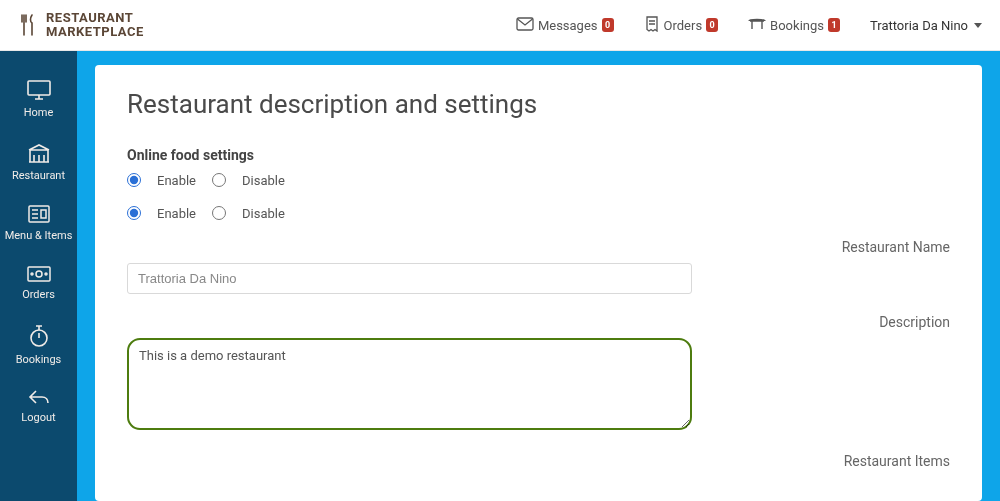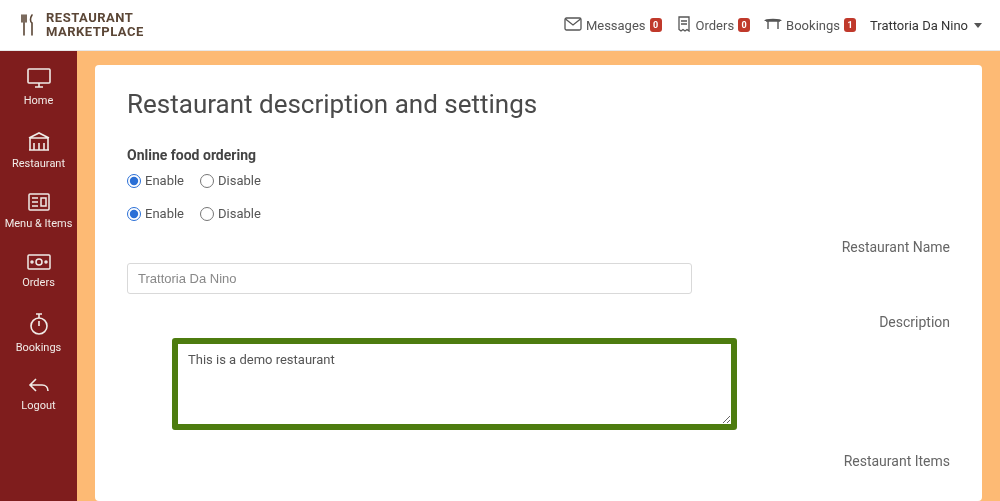--- a/index.html
+++ b/index.html
@@ -37,21 +37,21 @@
     display: flex;
     align-items: center;
   }
   .logo-text {
     display: flex;
     flex-direction: column;
   }
   .topnav {
     display: flex;
     align-items: center;
-    gap: 14px;
+    gap: 30px;
   }
   .topnav-item {
     display: flex;
     align-items: center;
     gap: 4px;
     color: #555;
     cursor: pointer;
     font-size: 13px;
   }
   .badge {
@@ -84,26 +84,26 @@
 
   
   .main {
     display: flex;
     height: calc(100% - 51px);
   }
 
   
   .sidebar {
     width: 77px;
-    background: #7f1d1d;
+    background: #0c4a6e;
     color: #fff;
     display: flex;
     flex-direction: column;
     align-items: stretch;
-    padding-top: 6px;
+    padding-top: 18px;
   }
   .side-item {
     display: flex;
     flex-direction: column;
     align-items: center;
     justify-content: center;
     padding: 10px 4px 12px;
     gap: 6px;
     cursor: pointer;
     font-size: 11px;
@@ -114,21 +114,21 @@
   .side-item .icon {
     display: flex;
     align-items: center;
     justify-content: center;
   }
   .side-item svg { display: block; }
 
   
   .content-wrap {
     flex: 1;
-    background: #fdba74;
+    background: #0ea5e9;
     padding: 14px 18px 0 18px;
     overflow: hidden;
   }
   .card {
     background: #fff;
     border-radius: 4px;
     padding: 24px 32px 0 32px;
     height: 100%;
     overflow: hidden;
   }
@@ -145,22 +145,22 @@
     font-size: 14px;
   }
   .radio-row {
     display: flex;
     align-items: center;
     gap: 16px;
     margin-bottom: 18px;
   }
   .radio-opt {
     display: flex;
-    align-items: center;
-    gap: 4px;
+    align-items: flex-start;
+    gap: 16px;
     font-size: 13px;
     color: #555;
   }
   .radio-opt input[type="radio"] {
     accent-color: #2a6fd6;
     width: 14px; height: 14px;
   }
   .field-label {
     font-size: 14px;
     color: #666;
@@ -176,29 +176,28 @@
     font-size: 13px;
     color: #888;
     background: #fff;
     margin-bottom: 20px;
   }
   .textarea {
     width: 565px;
     max-width: 100%;
     height: 92px;
     padding: 8px 10px;
-    border: 6px solid #4d7c0f;
-    border-radius: 3px;
+    border: 2px solid #4d7c0f;
+    border-radius: 13px;
     font-size: 13px;
     color: #555;
     background: #fff;
     resize: both;
     margin-bottom: 20px;
     font-family: inherit;
-    margin-left: 45px;
   }
 </style>
 </head>
 <body>
 
 <div class="topbar">
   <div class="logo">
     <span class="icon">
       <svg width="20" height="24" viewBox="0 0 20 24" fill="none" stroke="#5b4636" stroke-width="1.6">
         <path d="M4 2 v7 M6 2 v7 M8 2 v7 M6 9 v13" stroke-linecap="round"></path>
@@ -316,21 +315,21 @@
       </span>
       <span>Logout</span>
     </div>
 
   </div>
 
   <div class="content-wrap">
     <div class="card">
       <h1 class="page-title">Restaurant description and settings</h1>
 
-      <div class="section-label">Online food ordering</div>
+      <div class="section-label">Online food settings</div>
       <div class="radio-row">
         <label class="radio-opt">
           <input type="radio" name="online" checked="" style="">
           <span>Enable</span>
         </label>
         <label class="radio-opt">
           <input type="radio" name="online" style="">
           <span>Disable</span>
         </label>
       </div>

